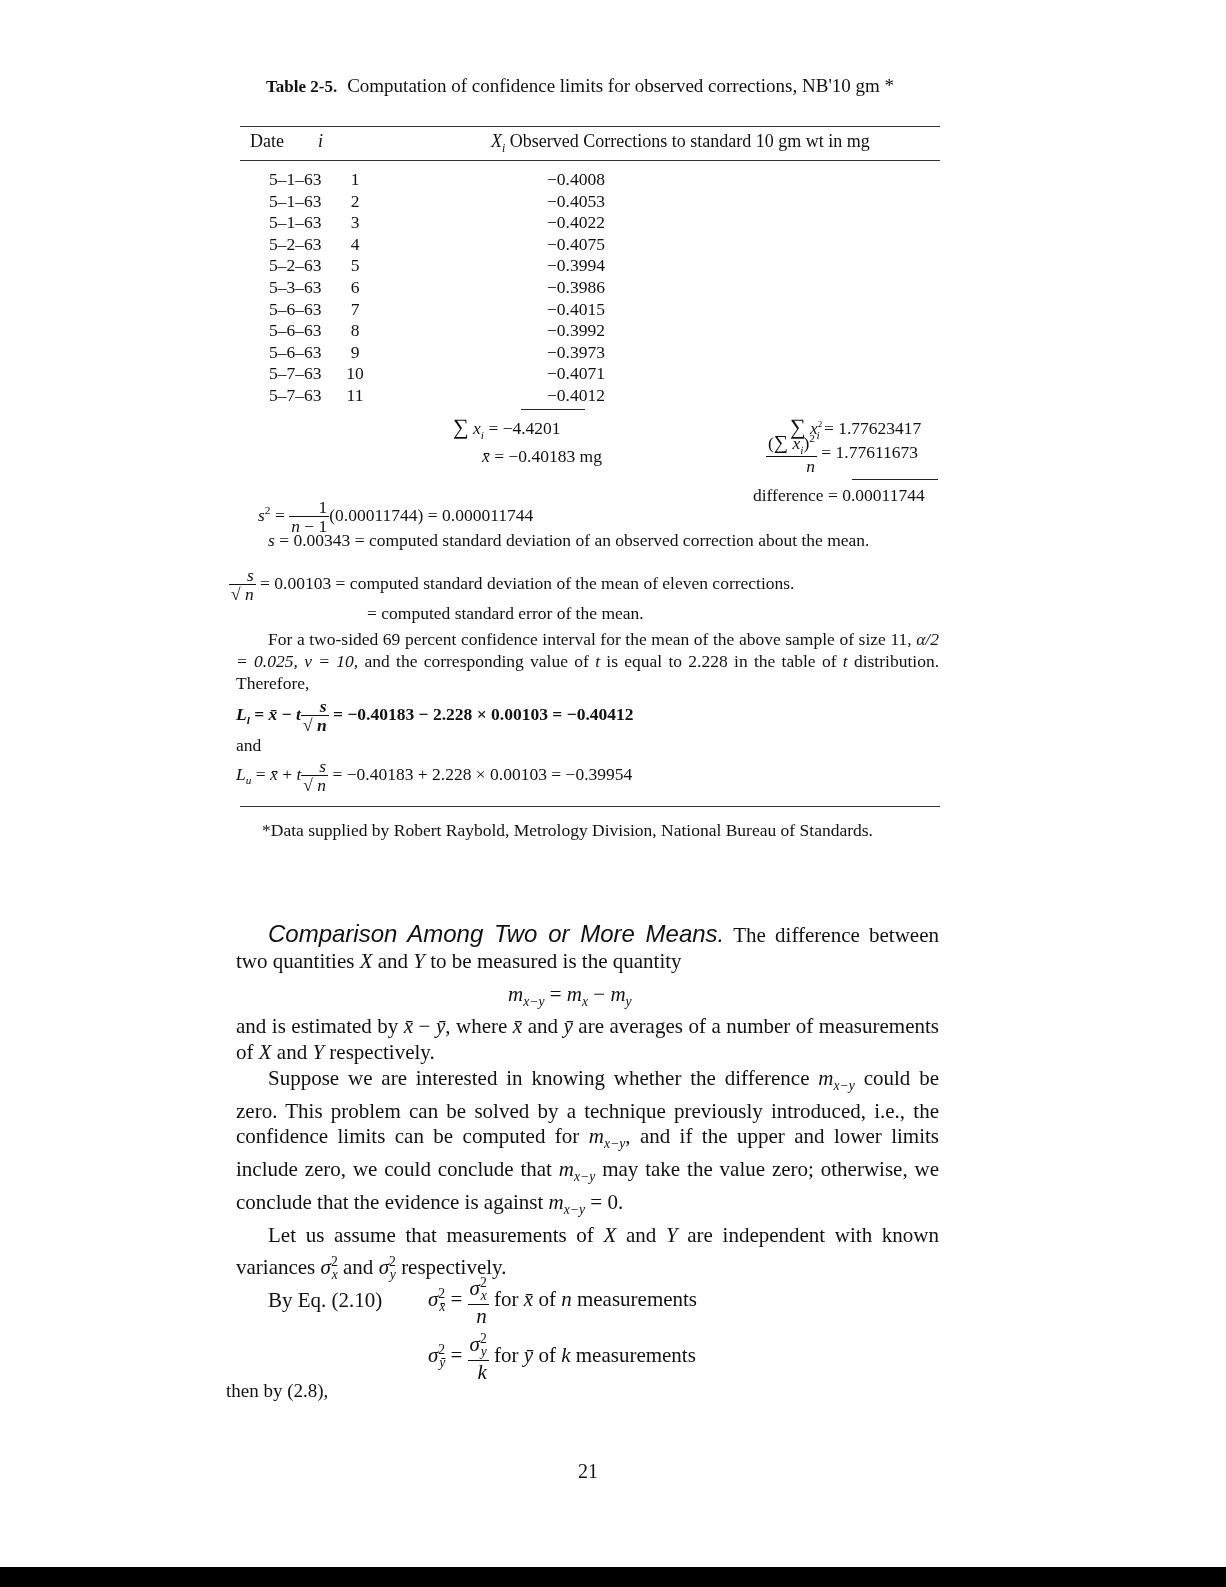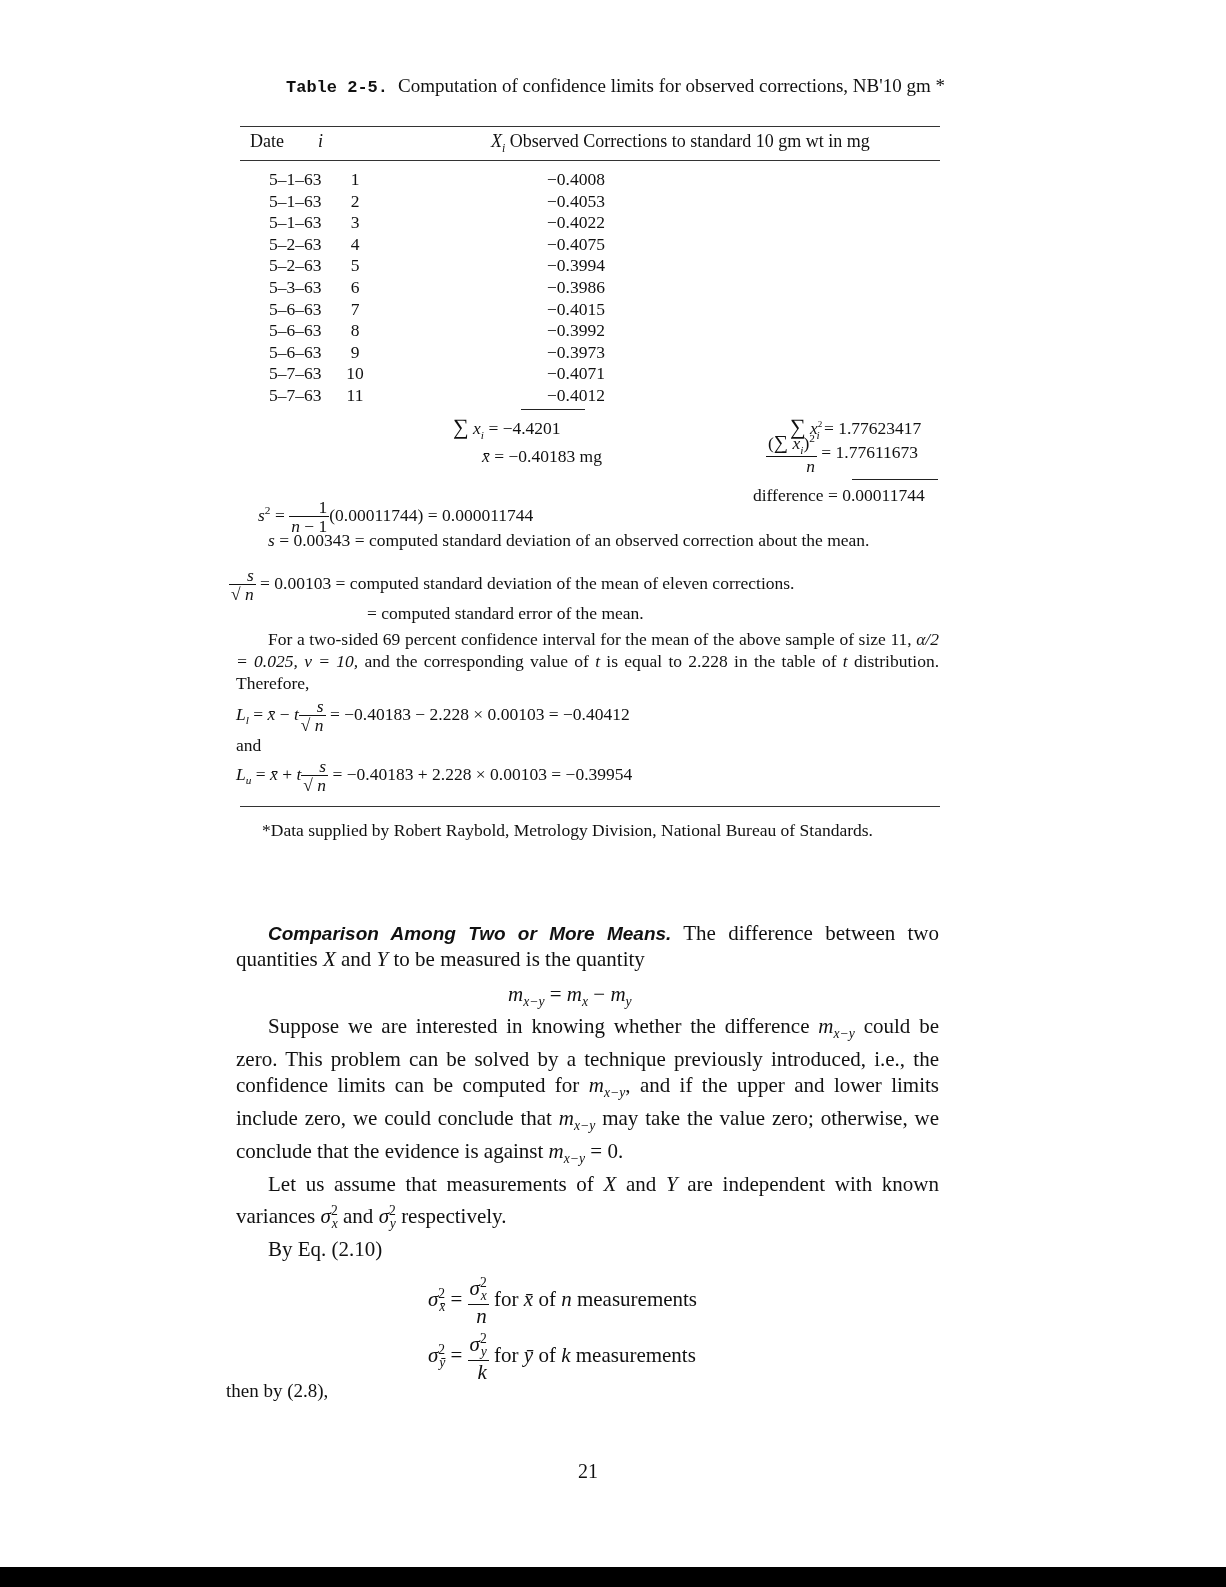--- a/index.html
+++ b/index.html
@@ -3,37 +3,37 @@
 <meta charset="utf-8">
 <style>
   html, body { margin: 0; padding: 0; background: #ffffff; }
   body {
     width: 1226px; height: 1587px; position: relative; overflow: hidden;
     font-family: "Liberation Serif", "DejaVu Serif", serif; color: #111;
   }
   .bottom-bar { position: absolute; left: 0; right: 0; bottom: 0; height: 20px; background: #000; }
   .abs { position: absolute; white-space: nowrap; }
   .caption { left: 266px; top: 75px; font-size: 19px; }
-  .caption .lbl { font-family: Liberation Mono, monospace; font-weight: bold; font-size: 17px; margin-right: 10px; margin-left: 20px; }
+  .caption .lbl { font-family: Liberation Serif, serif; font-weight: bold; font-size: 17px; margin-right: 10px; }
   .rule { position: absolute; left: 240px; width: 700px; height: 0; border-top: 1.5px solid #333; }
   .hdr { top: 131px; font-size: 18px; }
   .rows { position: absolute; left: 241px; top: 169px; font-size: 17.5px; line-height: 21.6px; }
   .row { position: relative; height: 21.6px; width: 400px; margin-left: 28px; }
   .row .d { position: absolute; left: 0; }
   .row .i { position: absolute; left: 76px; width: 20px; text-align: center; }
   .row .v { position: absolute; left: 278px; width: 110px; }
   .mono17 { font-size: 17.5px; }
   i.m { font-style: italic; }
   .frac { display: inline-block; vertical-align: middle; text-align: right; line-height: 1.05; }
   .frac .num { display: block; border-bottom: 1px solid #111; padding: 0 2px; }
   .frac .den { display: block; padding: 0 2px; }
   .para { position: absolute; left: 236px; width: 703px; font-size: 21px; line-height: 25.8px; text-align: justify; }
   .para p { margin: 0; }
   .indent { text-indent: 32px; }
-  .head-b { font-family: "Liberation Sans", "DejaVu Sans", sans-serif; font-weight: bold; font-style: italic; font-size: 19px; }
+  .head-b { font-family: "Liberation Sans", "DejaVu Sans", sans-serif; font-weight: normal; font-style: italic; font-size: 24px; }
   sub, sup { font-size: 65%; }
   .small-para { position: absolute; left: 236px; width: 703px; font-size: 17.5px; line-height: 22px; text-align: justify; }
   .small-para p { margin: 0; }
 </style>
 </head>
 <body>
 
 <div class="abs caption">
   <span class="lbl">Table 2-5.</span><span>Computation of confidence limits for observed corrections, NB'10 gm *</span>
 </div>
@@ -131,40 +131,41 @@
   <span class="frac"><span class="num"><i>s</i></span><span class="den">√ <i>n</i></span></span> = <span>0.00103</span> = <span>computed standard deviation of the mean of eleven corrections.</span>
 </div>
 <div class="abs mono17" style="left:367px;top:603px;">
   = <span>computed standard error of the mean.</span>
 </div>
 
 <div class="small-para" style="top:628px;">
   <p class="indent"><span>For a two-sided 69 percent confidence interval for the mean of the above sample of size 11, </span><i>α/2 = 0.025, ν = 10,</i><span> and the corresponding value of </span><i>t</i><span> is equal to 2.228 in the table of </span><i>t</i><span> distribution. Therefore,</span></p>
 </div>
 
-<div class="abs mono17" style="left:236px;top:697px;">
+<div class="abs mono17" style="left:236px;top:697px;font-weight:bold;">
   <i>L</i><sub><i>l</i></sub> = <i>x̄</i> − <i>t</i><span class="frac"><span class="num"><i>s</i></span><span class="den">√ <i>n</i></span></span> <span>= −0.40183 − 2.228 × 0.00103 = −0.40412</span>
 </div>
 <div class="abs mono17" style="left:236px;top:735px;">and</div>
 <div class="abs mono17" style="left:236px;top:757px;">
   <i>L</i><sub><i>u</i></sub> = <i>x̄</i> + <i>t</i><span class="frac"><span class="num"><i>s</i></span><span class="den">√ <i>n</i></span></span> <span>= −0.40183 + 2.228 × 0.00103 = −0.39954</span>
 </div>
 
 <div class="rule" style="top:806px;"></div>
 <div class="abs mono17" style="left:262px;top:820px;">*Data supplied by Robert Raybold, Metrology Division, National Bureau of Standards.</div>
 
 <div class="para" style="top:921px;">
   <p class="indent"><span class="head-b">Comparison Among Two or More Means.</span><span> The difference between two quantities </span><i>X</i><span> and </span><i>Y</i><span> to be measured is the quantity</span></p>
 </div>
 
 <div class="abs" style="left:508px;top:982px;font-size:21px;">
   <i>m</i><sub><i>x−y</i></sub> = <i>m</i><sub><i>x</i></sub> − <i>m</i><sub><i>y</i></sub>
 </div>
 
 <div class="para" style="top:1014px;">
+  <p><span>and is estimated by </span><i>x̄</i> − <i>ȳ</i><span>, where </span><i>x̄</i><span> and </span><i>ȳ</i><span> are averages of a number of measurements of </span><i>X</i><span> and </span><i>Y</i><span> respectively.</span></p>
   <p class="indent"><span>Suppose we are interested in knowing whether the difference </span><i>m</i><sub><i>x−y</i></sub><span> could be zero. This problem can be solved by a technique previously introduced, i.e., the confidence limits can be computed for </span><i>m</i><sub><i>x−y</i></sub><span>, and if the upper and lower limits include zero, we could conclude that </span><i>m</i><sub><i>x−y</i></sub><span> may take the value zero; otherwise, we conclude that the evidence is against </span><i>m</i><sub><i>x−y</i></sub><span> = 0.</span></p>
   <p class="indent"><span>Let us assume that measurements of </span><i>X</i><span> and </span><i>Y</i><span> are independent with known variances </span><i>σ</i><sup>2</sup><sub style="margin-left:-6px"><i>x</i></sub><span> and </span><i>σ</i><sup>2</sup><sub style="margin-left:-6px"><i>y</i></sub><span> respectively.</span></p>
   <p class="indent">By Eq. (2.10)</p>
 </div>
 
 <div class="abs" style="left:428px;top:1276px;font-size:21px;">
   <i>σ</i><sup>2</sup><sub style="margin-left:-6px"><i>x̄</i></sub> = <span class="frac"><span class="num"><i>σ</i><sup>2</sup><sub style="margin-left:-6px"><i>x</i></sub></span><span class="den"><i>n</i></span></span> <span>for</span> <i>x̄</i> <span>of</span> <i>n</i> <span>measurements</span>
 </div>
 <div class="abs" style="left:428px;top:1332px;font-size:21px;">
   <i>σ</i><sup>2</sup><sub style="margin-left:-6px"><i>ȳ</i></sub> = <span class="frac"><span class="num"><i>σ</i><sup>2</sup><sub style="margin-left:-6px"><i>y</i></sub></span><span class="den"><i>k</i></span></span> <span>for</span> <i>ȳ</i> <span>of</span> <i>k</i> <span>measurements</span>

